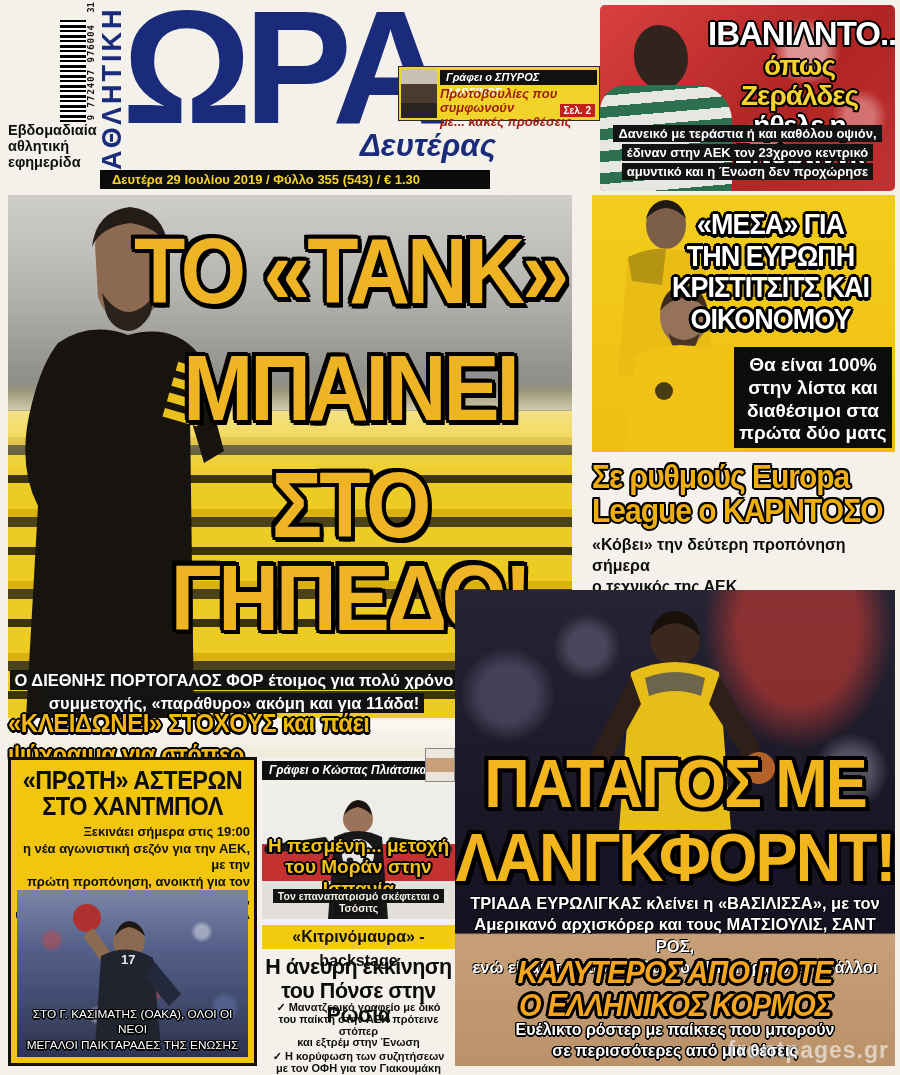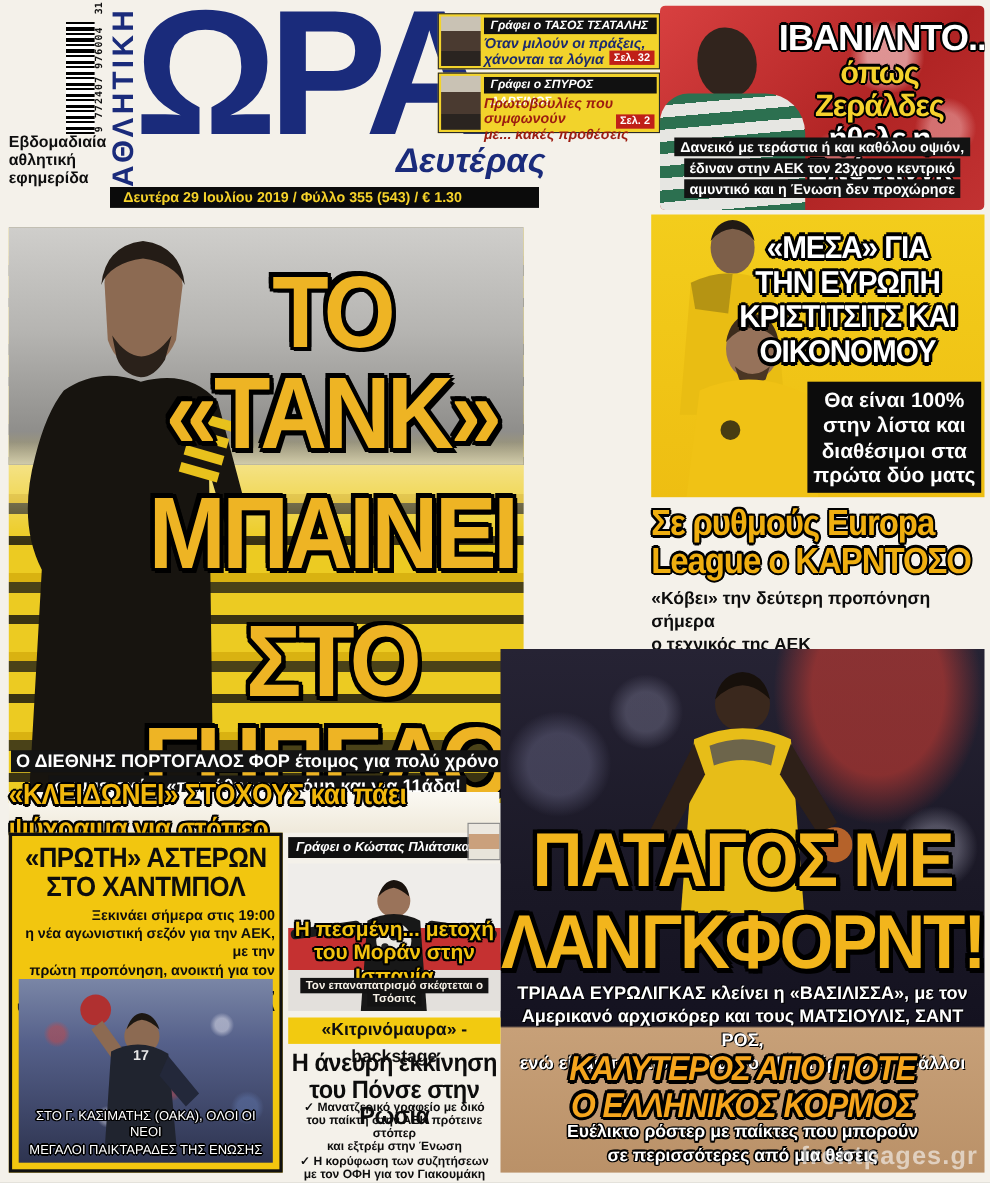--- a/index.html
+++ b/index.html
@@ -44,24 +44,24 @@
   .tr-head-ph{position:absolute;left:34px;top:20px;width:54px;height:64px;background:#31241d;border-radius:46% 54% 48% 52%;}
   .tr-torso{position:absolute;left:0px;top:80px;width:132px;height:108px;
     background:repeating-linear-gradient(175deg,#2c7050 0 11px,#e6e6e2 11px 22px);border-radius:26px 36px 0 0;}
   .tr-headline{position:absolute;left:108px;right:4px;top:12px;text-align:center;}
   .tr-l1{font-weight:800;font-size:33px;line-height:1.04;color:#fff;letter-spacing:-1px;}
   .tr-l2{font-weight:800;font-size:28px;line-height:1.06;color:#f5d22c;letter-spacing:-1px;}
   .tr-l3{font-weight:800;font-size:28px;line-height:1.06;color:#fff;letter-spacing:-1px;}
   .tr-sub{position:absolute;left:6px;right:6px;bottom:9px;text-align:center;
     font-weight:700;font-size:13px;line-height:1.45;color:#fff;}
   
-  .main-photo{left:8px;top:195px;width:468px;height:523px;overflow:hidden;
+  .main-photo{left:8px;top:195px;width:564px;height:523px;overflow:hidden;
     background:linear-gradient(180deg,rgba(255,255,255,0) 195px,rgba(255,255,255,.45) 215px,rgba(255,255,255,0) 285px),
       linear-gradient(180deg,#cfcecb 0,#b5b4b1 95px,#8f8e8b 185px,#a99f66 215px,transparent 216px),
-      repeating-linear-gradient(180deg,#eccb22 0 26px,#d9b211 26px 34px,#4a4218 34px 44px,#eccb22 44px 64px,#3a3312 64px 72px);margin-top:12px;}
+      repeating-linear-gradient(180deg,#eccb22 0 26px,#d9b211 26px 34px,#4a4218 34px 44px,#eccb22 44px 64px,#3a3312 64px 72px);}
   .mp-headline{position:absolute;left:122px;right:2px;top:30px;text-align:center;}
   .mp-line{display:block;font-weight:800;font-size:84px;line-height:1.0;margin-bottom:33px;
     color:#eeb424;letter-spacing:-3px;transform:scaleY(1.1);transform-origin:top center;}
   .mp-sub{position:absolute;left:0;top:390px;width:452px;text-align:center;}
   .mp-sub-line{display:block;font-weight:800;font-size:33px;line-height:1.12;color:#fff;letter-spacing:-1px;}
   .mp-deck{position:absolute;left:0;top:474px;width:452px;text-align:center;
     font-weight:700;font-size:16.5px;line-height:1.4;color:#fff;}
   .lock-strip{left:8px;top:720px;width:446px;height:37px;display:flex;align-items:center;justify-content:flex-end;
     background:linear-gradient(180deg,#fbf9f3,#efe9da);}
   .lock-text{font-weight:800;font-size:24px;color:#f1b70d;letter-spacing:-0.5px;transform:scaleY(1.1);}
@@ -139,27 +139,20 @@
     <div class="barcode-31">31</div>
   </div>
   <div class="abs weekly pre">Εβδομαδιαία
 αθλητική
 εφημερίδα</div>
   <div class="abs vert-title">ΑΘΛΗΤΙΚΗ</div>
   <div class="abs ora">ΩΡΑ</div>
   <div class="abs deyteras">Δευτέρας</div>
   <div class="abs datebar">Δευτέρα 29 Ιουλίου 2019 / Φύλλο 355 (543) / € 1.30</div>
 
-  <div class="abs col-box" style="top:12px;height:51px;">
-    <div class="cb-photo"></div>
-    <div class="cb-title">Γράφει ο ΤΑΣΟΣ ΤΣΑΤΑΛΗΣ</div>
-    <div class="cb-body pre" style="color:#1c2a6e;">Όταν μιλούν οι πράξεις,
-χάνονται τα λόγια</div>
-    <div class="cb-page">Σελ. 32</div>
-  </div>
 
   <div class="abs col-box" style="top:66px;height:55px;">
     <div class="cb-photo"></div>
     <div class="cb-title">Γράφει ο ΣΠΥΡΟΣ ΔΑΡΣΙΝΟΣ</div>
     <div class="cb-body pre" style="color:#9c1c10;">Πρωτοβουλίες που συμφωνούν
 με... κακές προθέσεις</div>
     <div class="cb-page">Σελ. 2</div>
   </div>
 
   <div class="abs tr-box">

